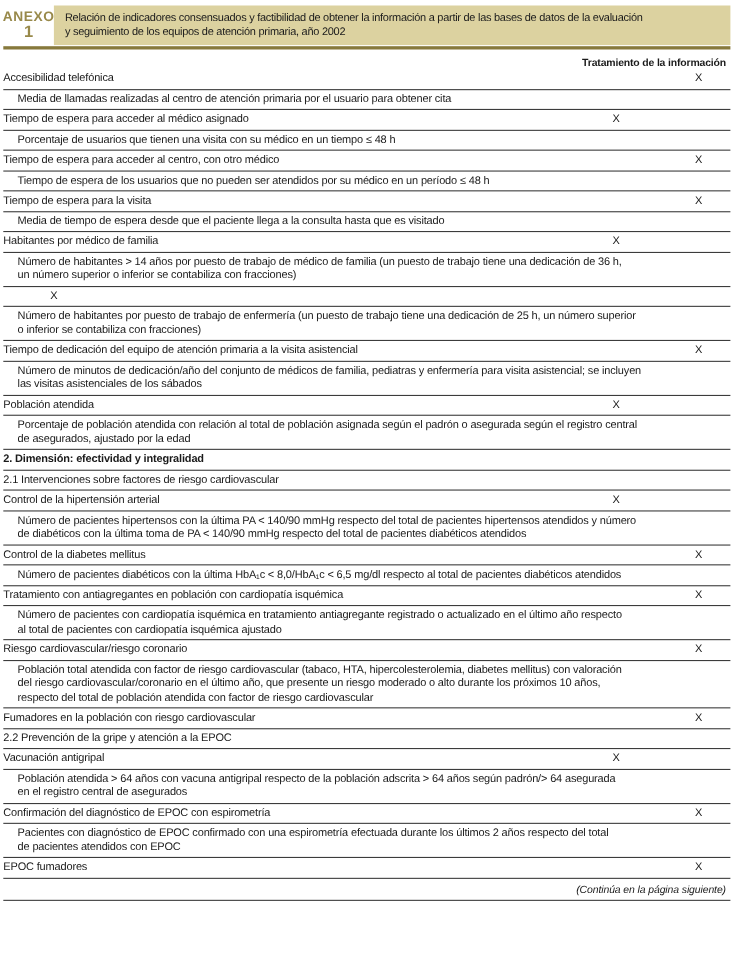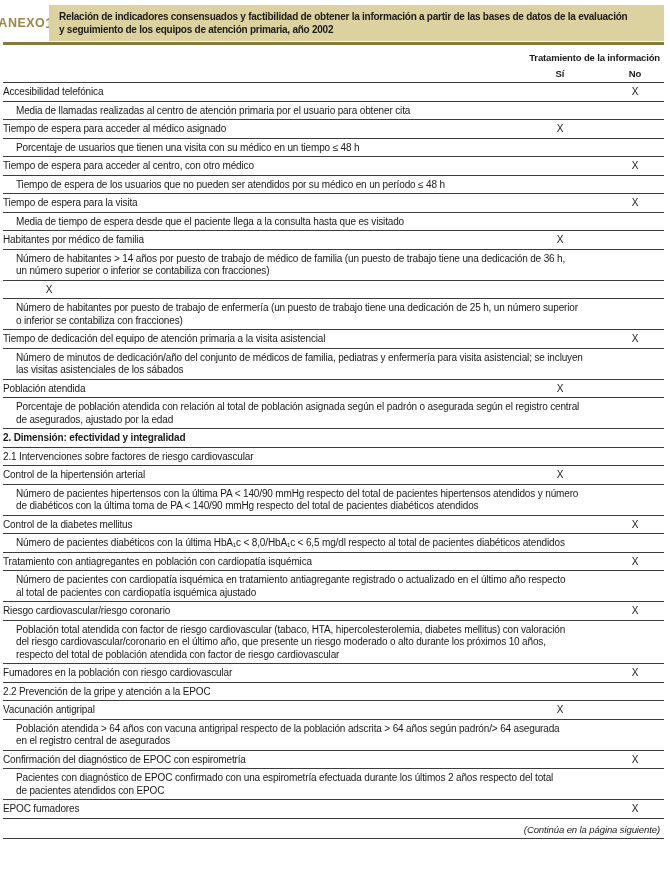--- a/index.html
+++ b/index.html
@@ -10,31 +10,31 @@
     font-family: "Liberation Sans", sans-serif;
     color: var(--text, #1a1a1a);
     -webkit-font-smoothing: antialiased;
   }
   .page { padding: 5px 6px 0 3px; }
 
   
   .header { display: flex; align-items: stretch; }
   .annex-badge {
     width: 46px; flex: 0 0 46px;
-    display: flex; align-items: center; justify-content: center;
+    display: flex; flex-direction: column; align-items: center; justify-content: center;
     color: var(--accent, #98894a);
     font-weight: bold; text-align: center;
   }
   .annex-badge .annex-label { font-size: 12.5px; letter-spacing: 0.5px; line-height: 13px; }
   .annex-badge .annex-number { font-size: 15px; line-height: 16px; }
   .banner {
     flex: 1;
     background: var(--banner_bg, #dcd2a0);
     padding: 5px 8px 5px 10px;
-    font-weight: bold;
+    font-weight: normal;
     font-size: 10px;
     line-height: 13px;
     letter-spacing: -0.25px;
     white-space: pre-line;
     color: #1b1b1b;
   }
   .header-rule { height: 3px; background: var(--rule_olive, #87793c); margin-top: 1px; }
 
   
   .fact-label {
@@ -96,24 +96,20 @@
     <div class="annex-badge">
       <div class="annex-label">ANEXO</div>
       <div class="annex-number">1</div>
     </div>
     <div class="banner">Relación de indicadores consensuados y factibilidad de obtener la información a partir de las bases de datos de la evaluación
 y seguimiento de los equipos de atención primaria, año 2002</div>
   </div>
   <div class="header-rule"></div>
 
   <div class="fact-label">Tratamiento de la información</div>
-  <div class="si-no-row">
-    <div class="col-yes">Sí</div>
-    <div class="col-no">No</div>
-  </div>
 
   <div>
       <div class="row indicator">
         <div class="label">Accesibilidad telefónica</div>
         <div class="mark yes"></div>
         <div class="mark no">X</div>
       </div>
       <div class="row desc">
         <div class="label">Media de llamadas realizadas al centro de atención primaria por el usuario para obtener cita</div>
       </div>

